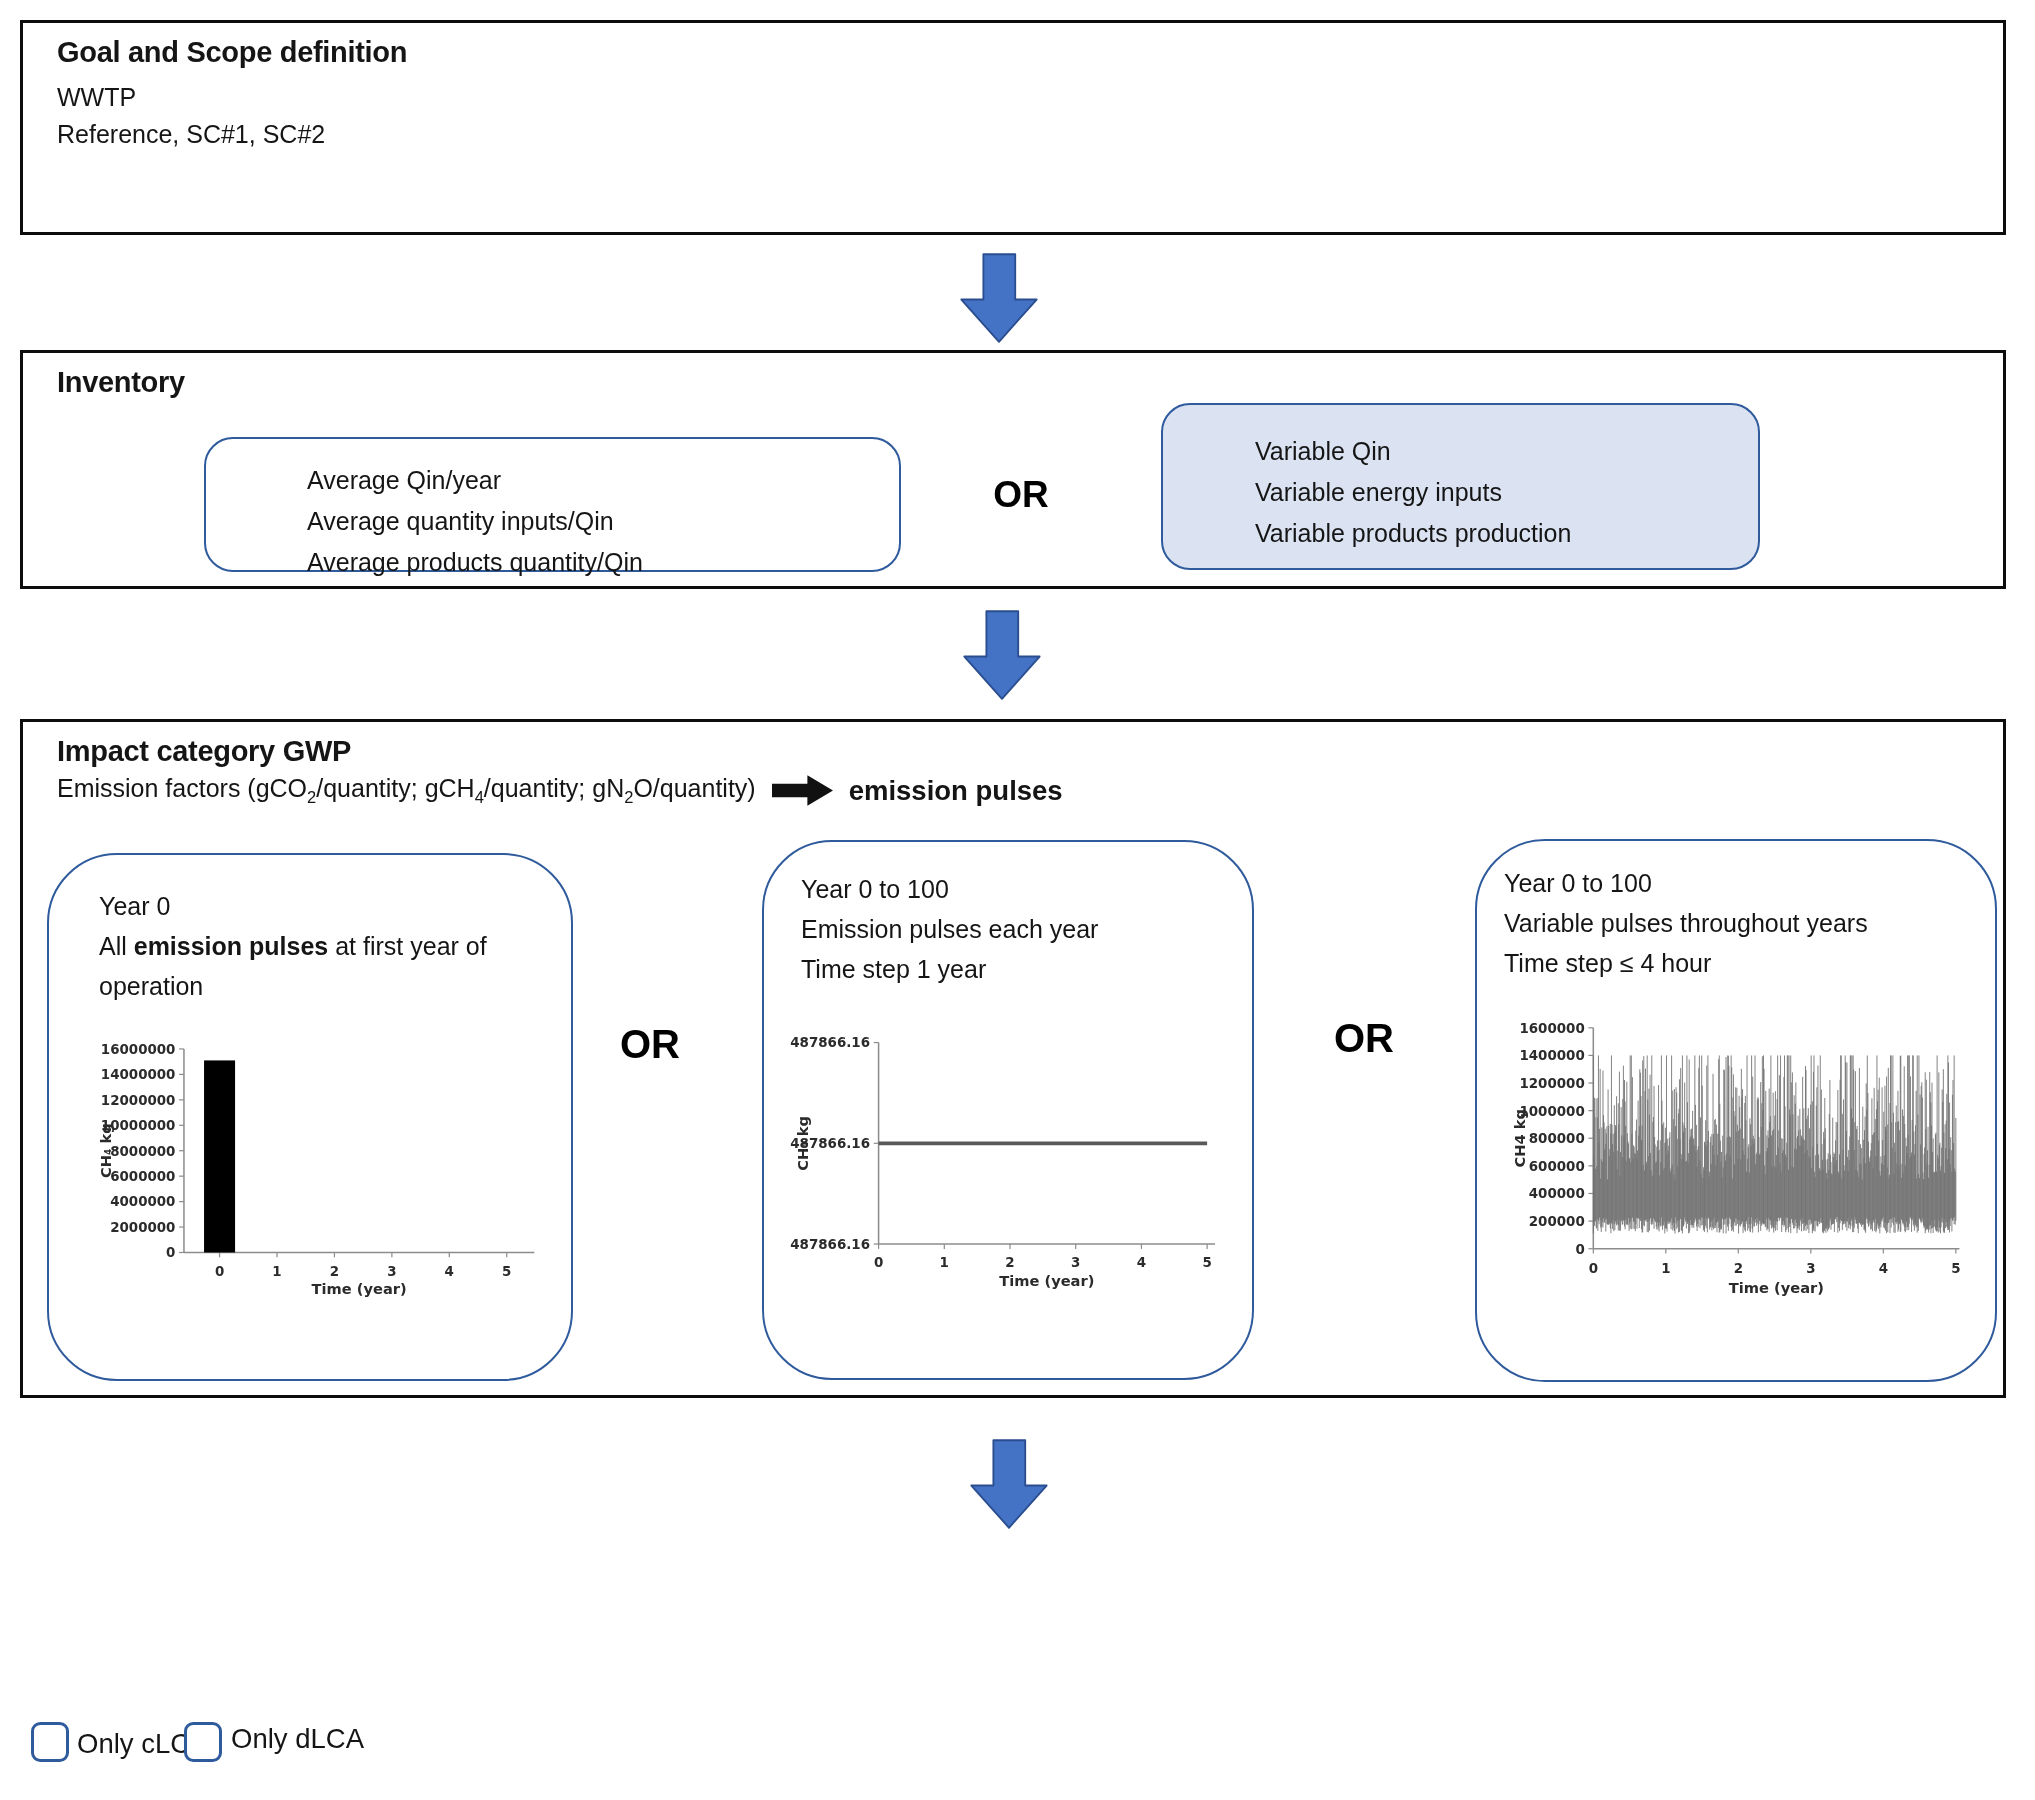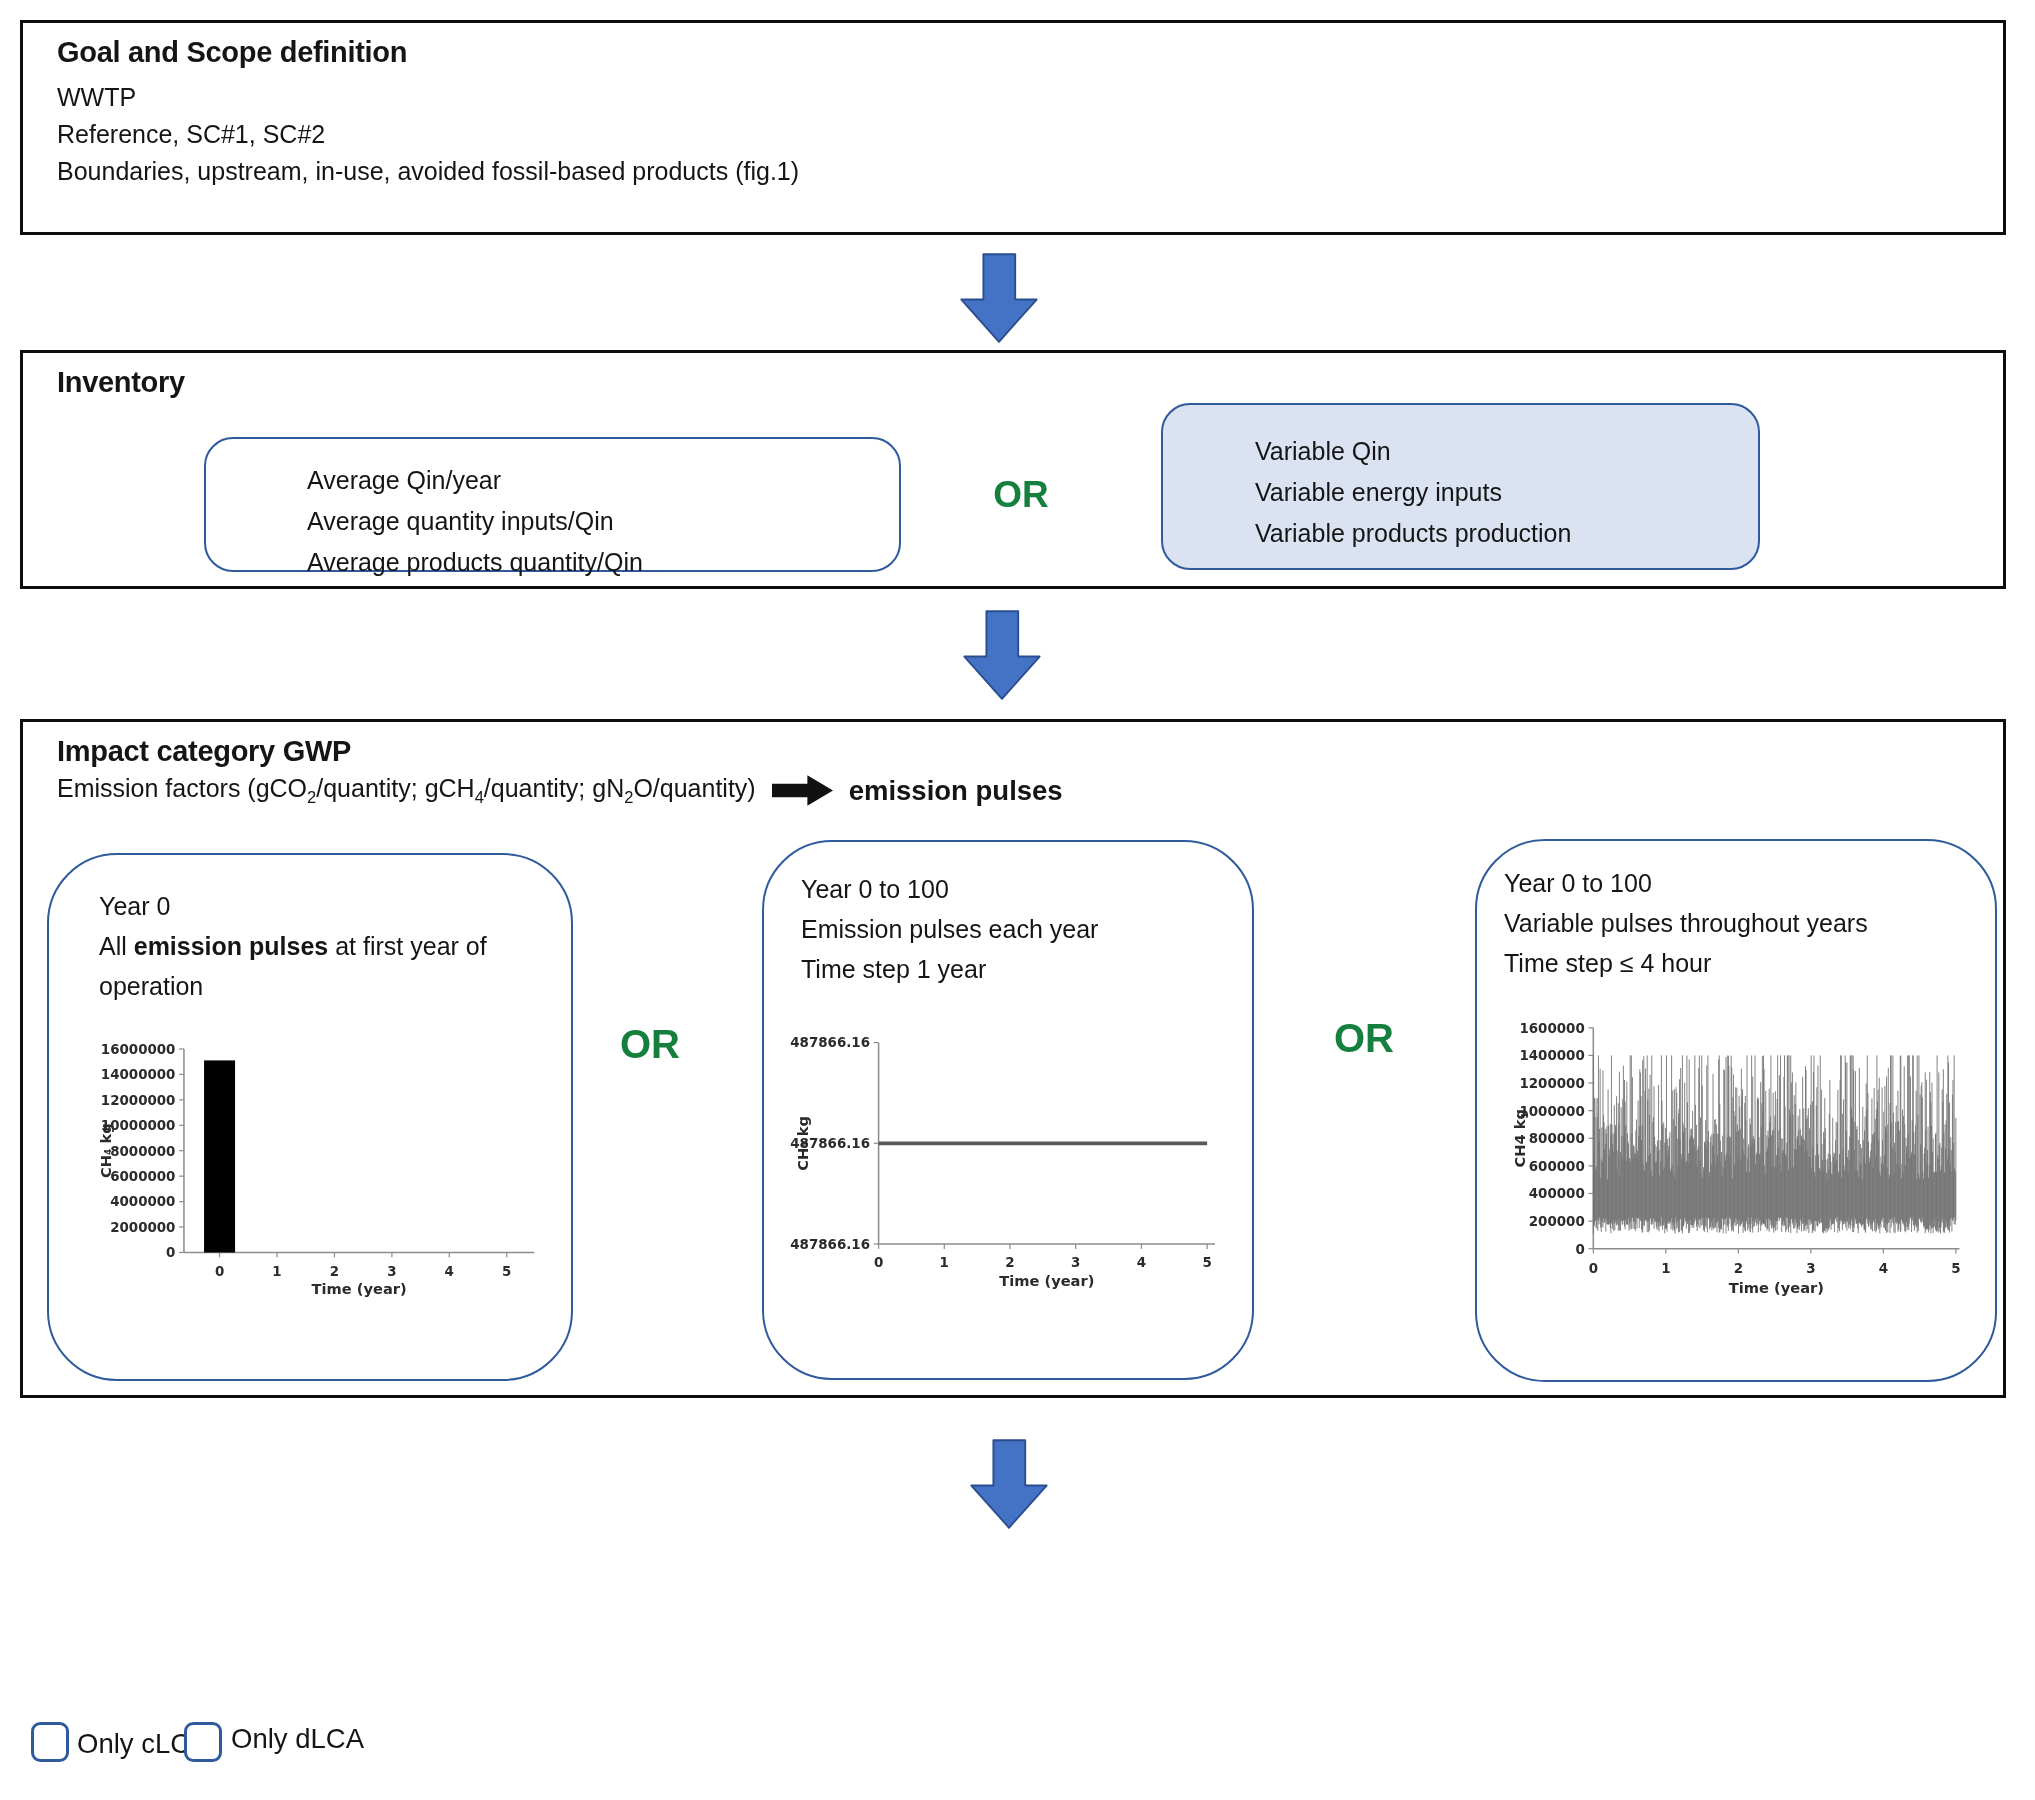--- a/index.html
+++ b/index.html
@@ -13,21 +13,21 @@
   }
   .sec-title{font-size:29px;font-weight:700;letter-spacing:-0.3px;}
   .sec-line{font-size:25px;line-height:37px;}
   .pad{padding:13.4px 34px 0 34px;}
   .rounded-box{
     position:absolute;box-sizing:border-box;
     border:2.4px solid var(--blue-border);border-radius:29px;background:#ffffff;
   }
   .dlca-fill{background:var(--dlca-fill);}
   .rbox-text{font-size:25px;line-height:41px;}
-  .or-label{position:absolute;font-weight:700;color:#15803d;text-align:center;}
+  .or-label{position:absolute;font-weight:700;color:#000000;text-align:center;}
   .or-inv{font-size:37px;}
   .or-gwp{font-size:40px;}
   .pulse-box{
     position:absolute;box-sizing:border-box;
     border:2.4px solid var(--blue-border);border-radius:70px;background:#ffffff;
   }
   .pulse-text{font-size:25px;line-height:40px;}
   .chart-panel{position:absolute;background:#ffffff;}
   .ef-row{display:flex;align-items:center;gap:16px;margin-top:6.1px;}
   .ef-text{font-size:25px;}
@@ -45,21 +45,20 @@
 </style>
 </head>
 <body>
 
 <div id="canvas">
 
   <div class="section pad" style="top:20px;height:215px;">
     <div class="sec-title" style="margin-bottom:9.8px;">Goal and Scope definition</div>
     <div class="sec-line">WWTP</div>
     <div class="sec-line">Reference, SC#1, SC#2</div>
-    <div class="sec-line">Boundaries, upstream, in-use, avoided fossil-based products (fig.1)</div>
   </div>
 
   <svg class="down-arrow" style="left:960px;top:253px;" viewBox="0 0 127 147">
     <polygon points="38,2 90,2 90,76 125,76 63.5,145 2,76 38,76" class="arrow-shape" fill="#4472c4" stroke="#2a4d8f" stroke-width="3" stroke-linejoin="round"></polygon>
   </svg>
 
   <div class="section" style="top:350px;height:239px;">
     <div class="pad">
       <div class="sec-title">Inventory</div>
     </div>

